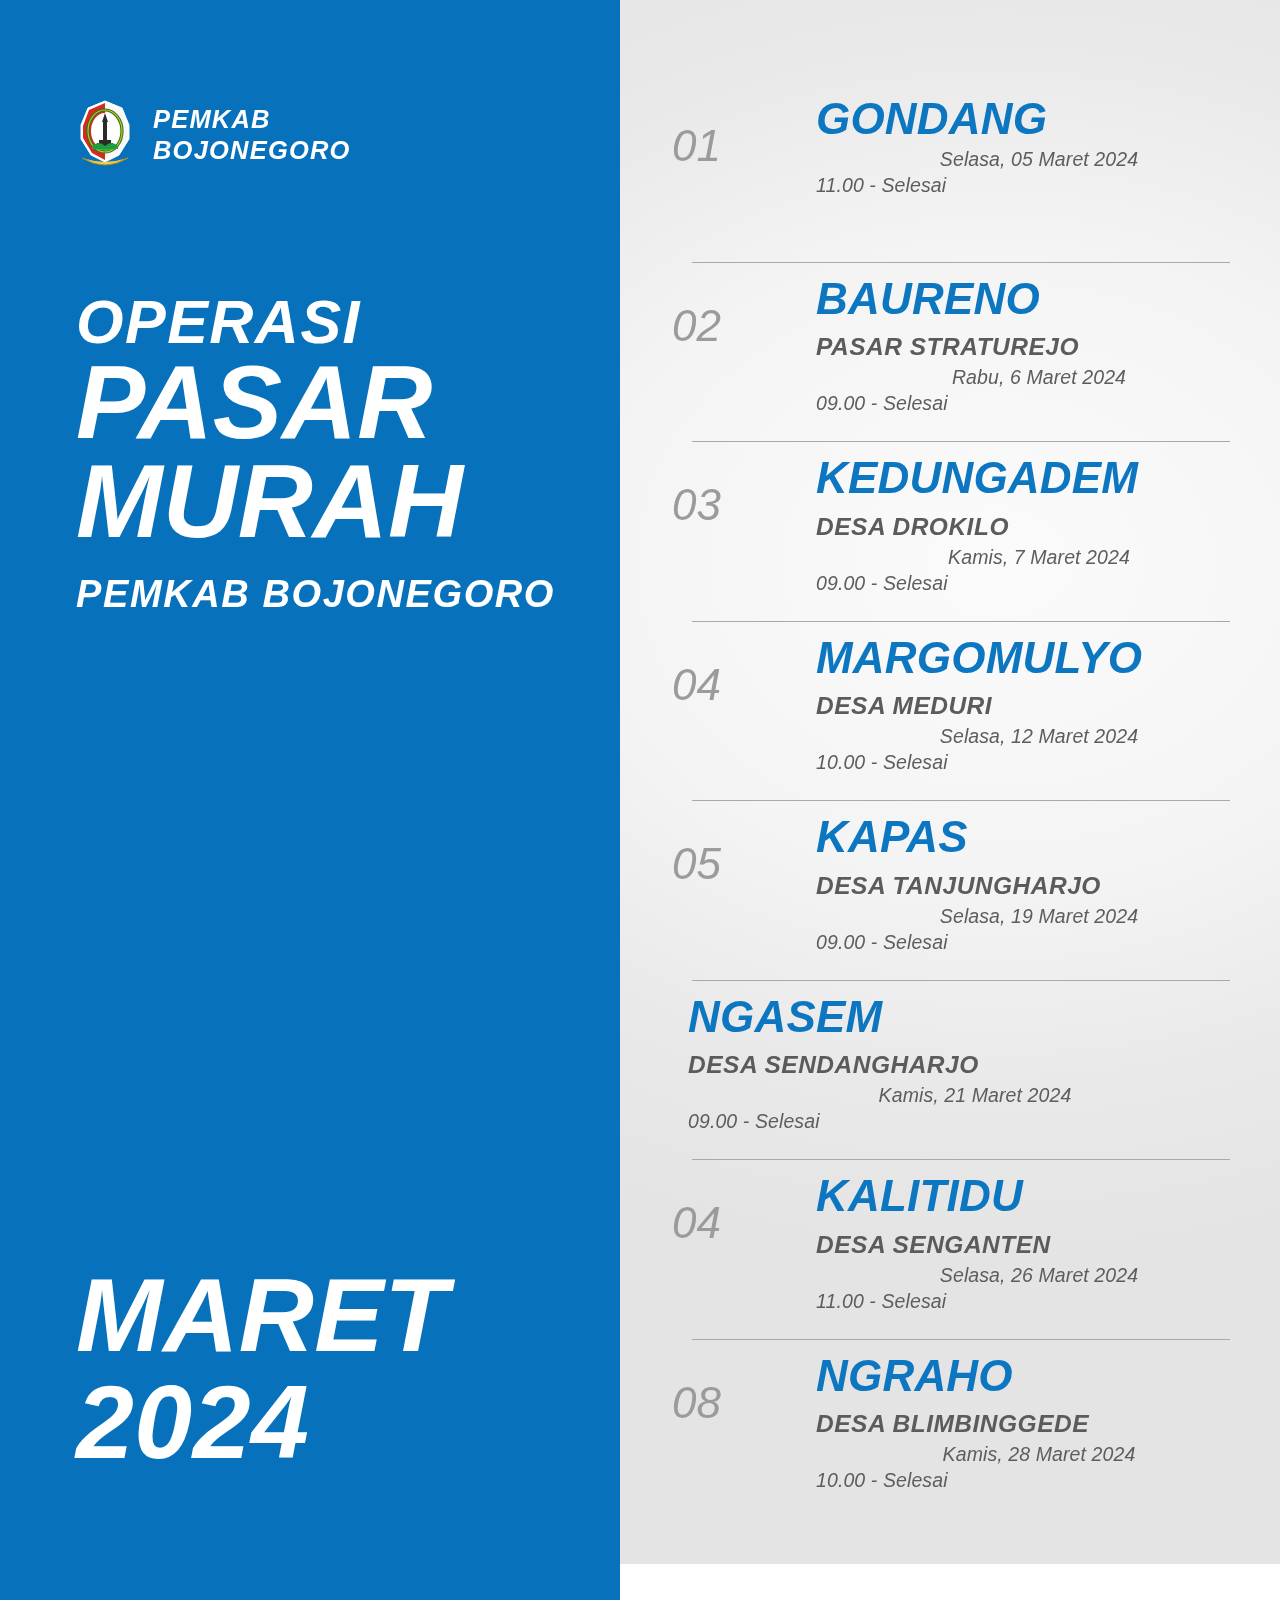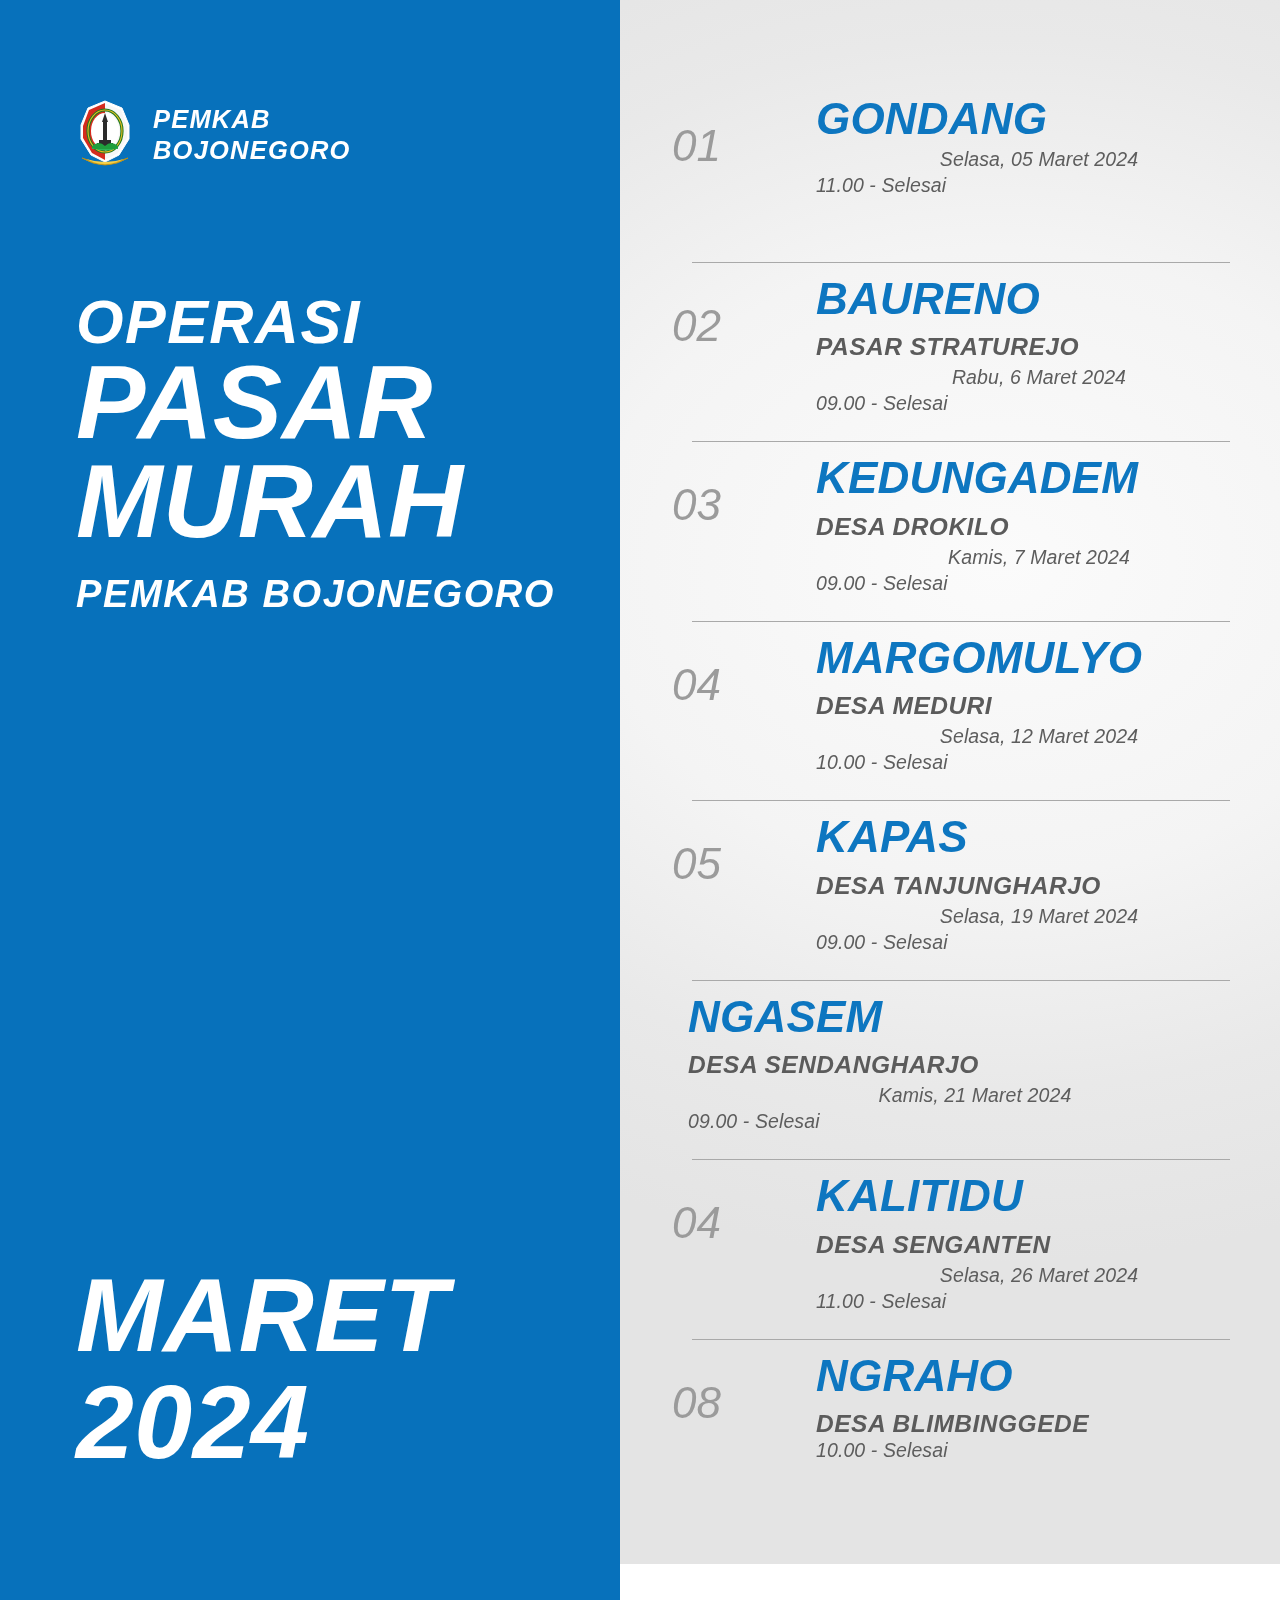--- a/index.html
+++ b/index.html
@@ -300,20 +300,21 @@
           <div class="entry-date">Selasa, 26 Maret 2024</div>
           <div class="entry-time">11.00 - Selesai</div>
         </div>
       </div>
 
       <div class="entry">
         <div class="entry-num">08</div>
         <div class="entry-body">
           <div class="entry-kec">NGRAHO</div>
           <div class="entry-desa">DESA BLIMBINGGEDE</div>
+          <div class="entry-date">Kamis, 28 Maret 2024</div>
           <div class="entry-time">10.00 - Selesai</div>
         </div>
       </div>
 
     </div>
   </div>
 
 </div>
 
 </body></html>

